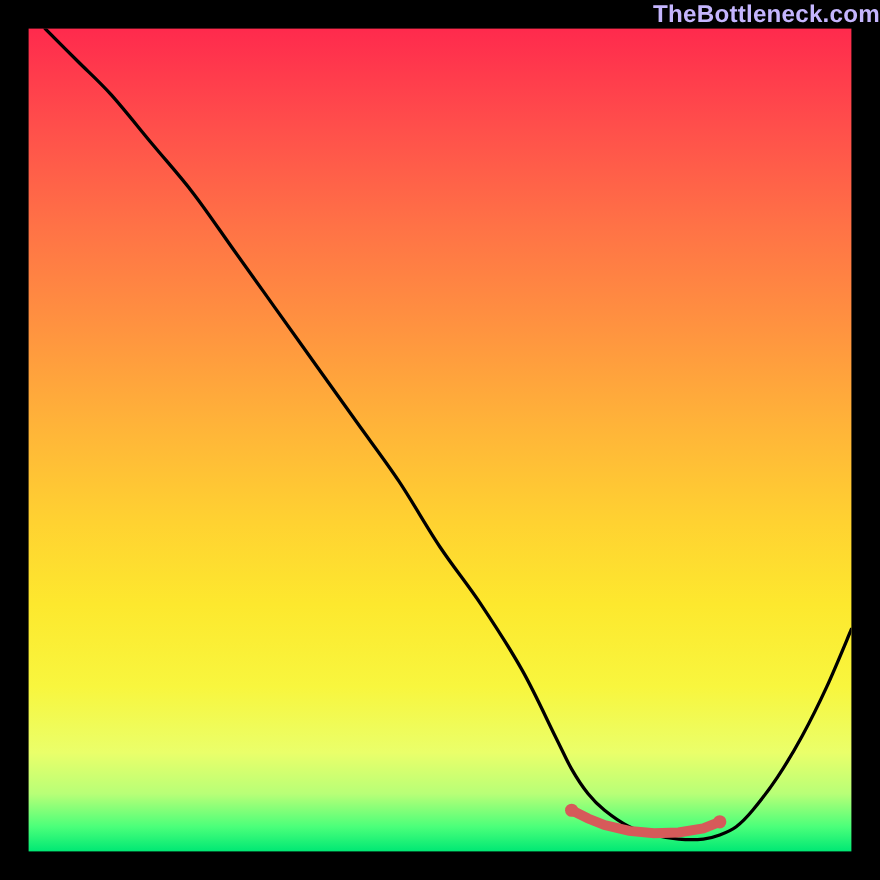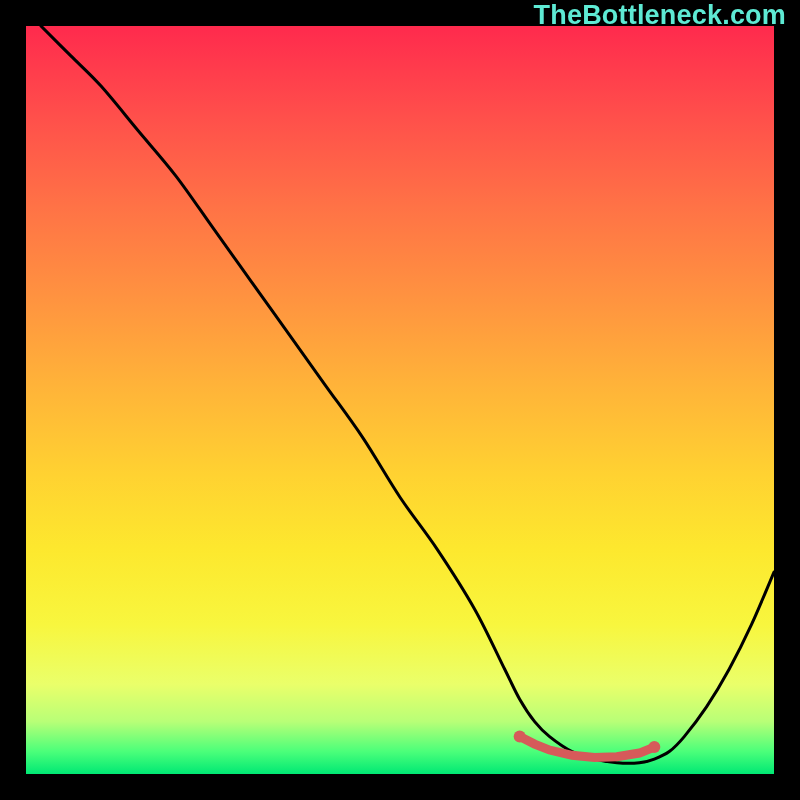--- a/index.html
+++ b/index.html
@@ -36,23 +36,23 @@
       #f8f63e 80%,
       #eaff6a 88%,
       #b8ff77 93%,
       #4bff7a 97%,
       #00e874 100%
     );
   }
   .watermark {
     position: absolute;
     top: 0;
-    right: 14px;
-    color: #5eead4;
-    font-size: 27px;
+    right: 0;
+    color: #c4b5fd;
+    font-size: 22px;
     font-weight: 600;
     letter-spacing: 0.2px;
     z-index: 20;
     user-select: none;
   }
   svg.curve {
     position: absolute;
     left: 0;
     top: 0;
     width: 748px;

